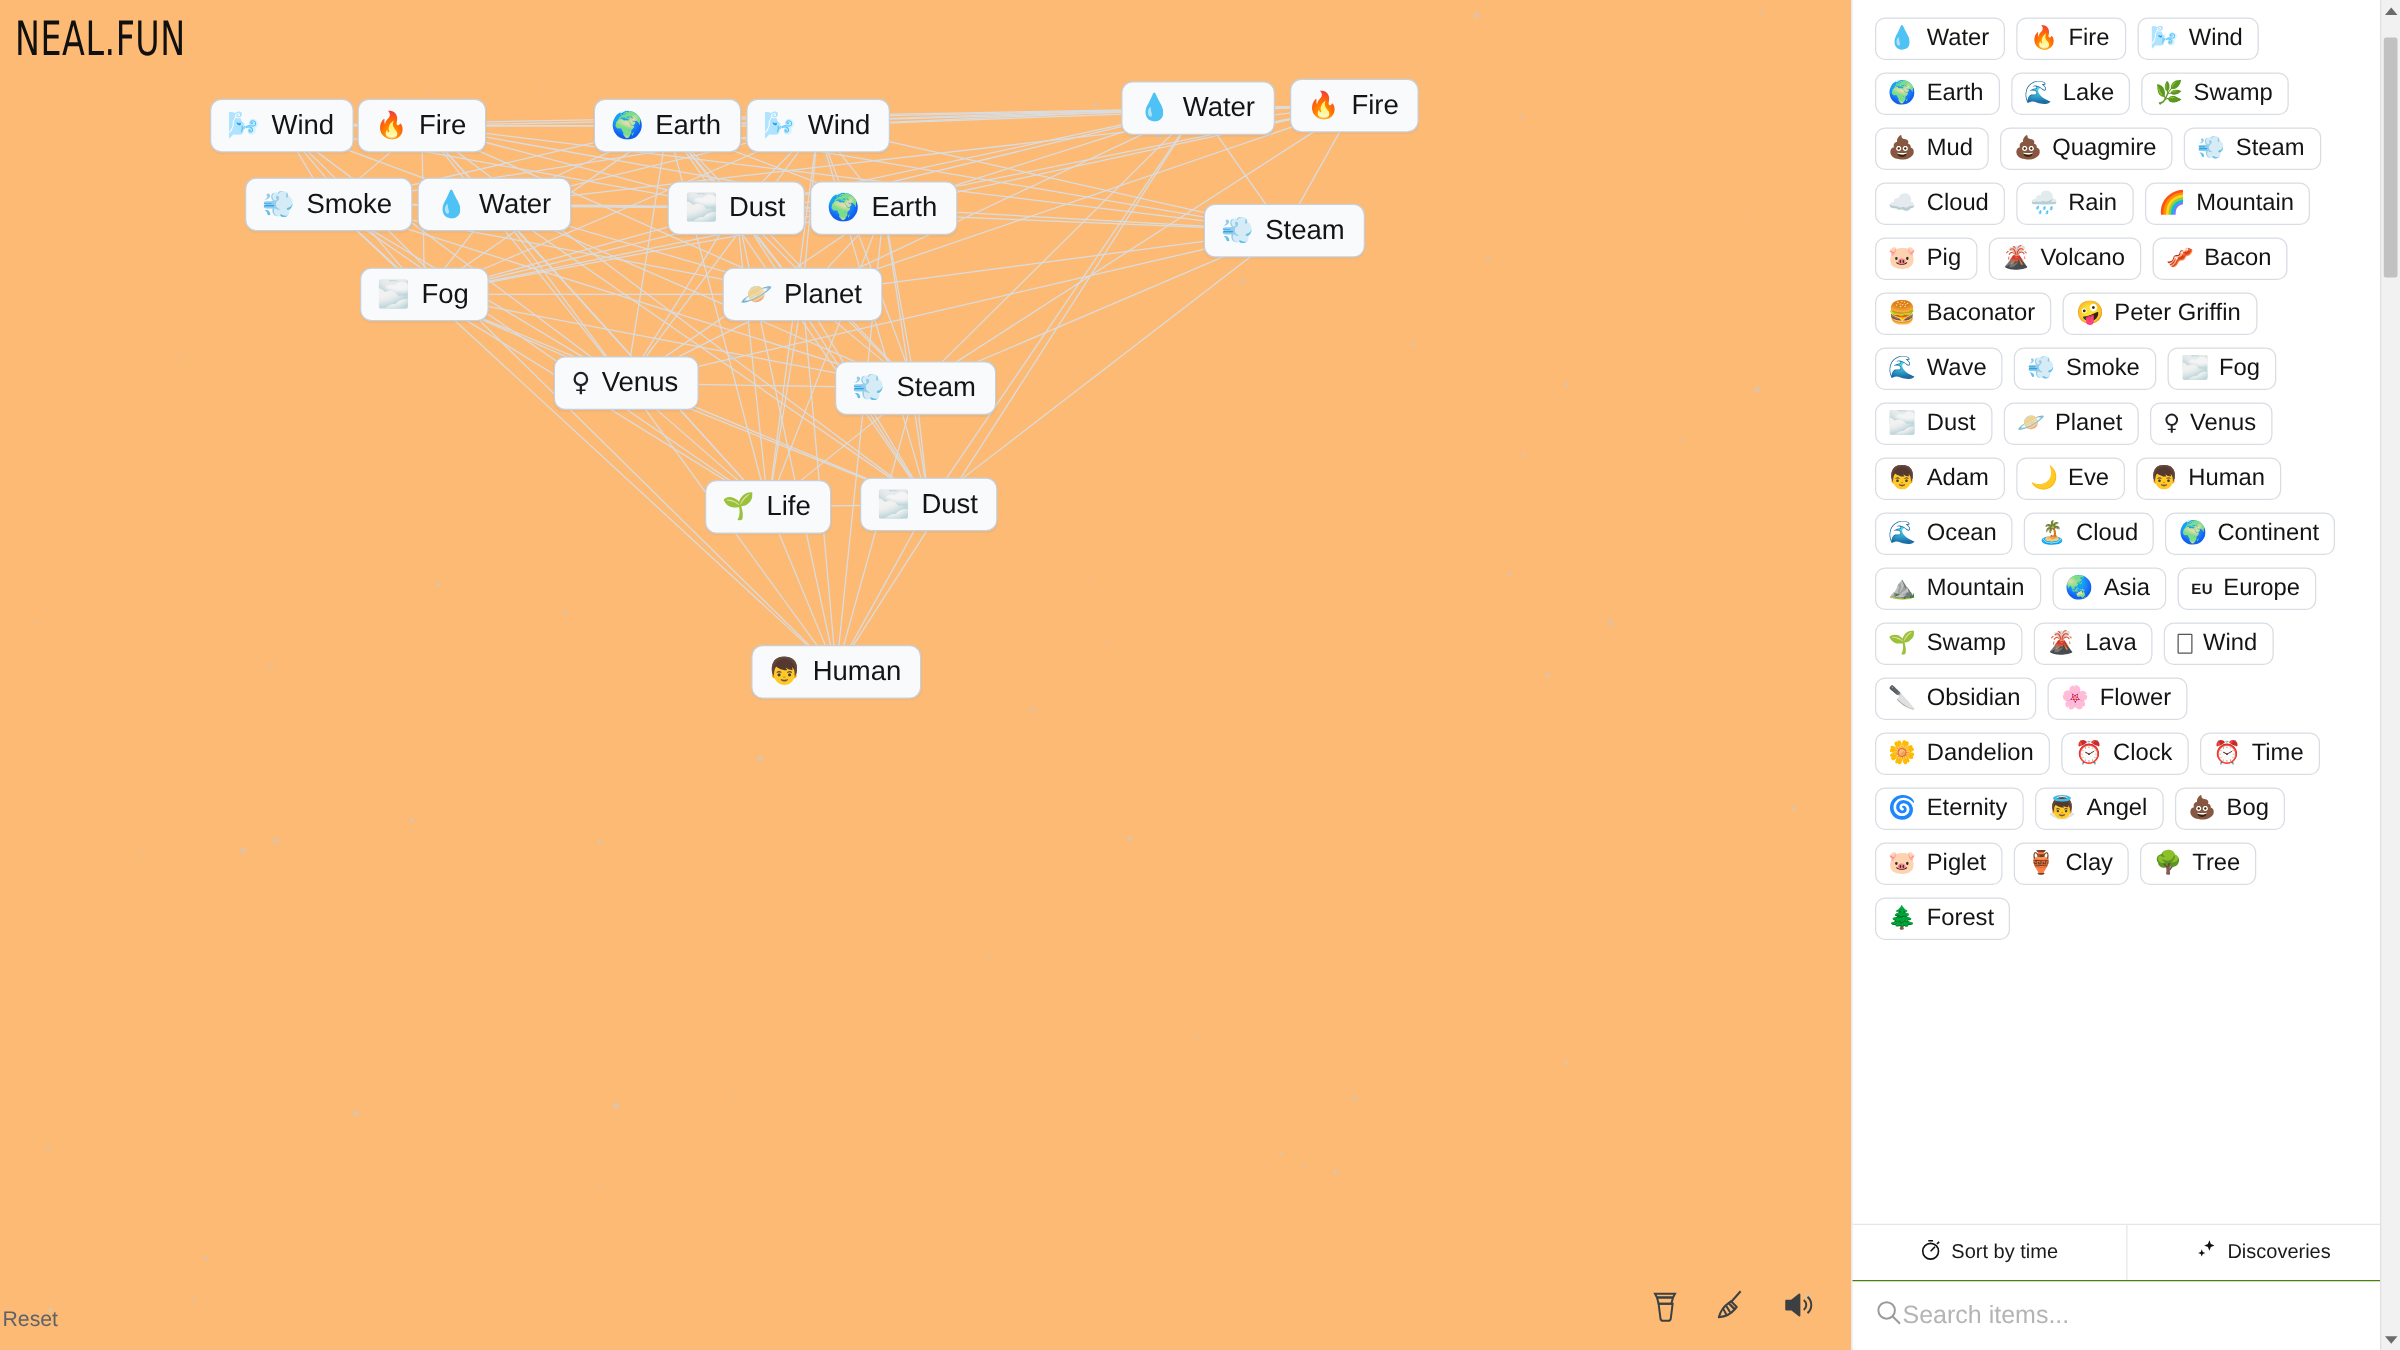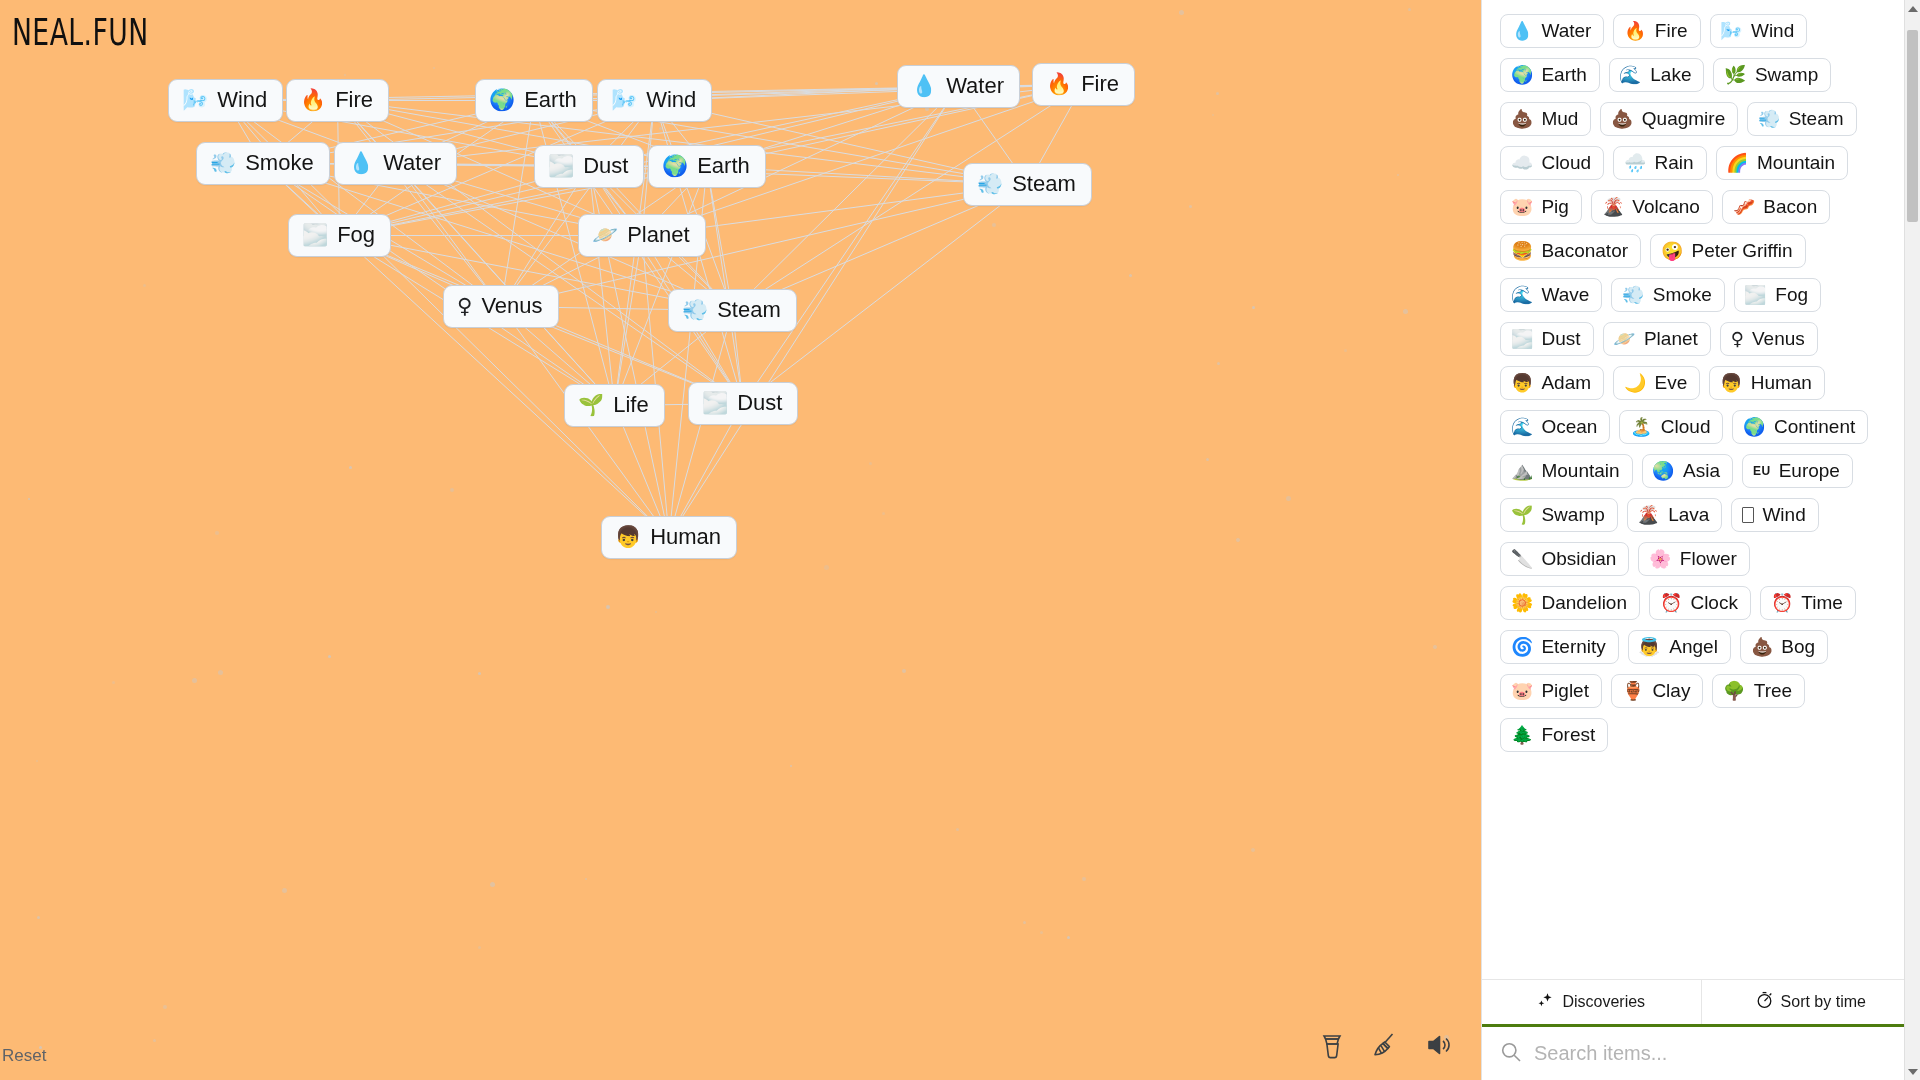--- a/index.html
+++ b/index.html
@@ -143,24 +143,24 @@
     flex: 1; display: flex; align-items: center; justify-content: center; gap: 8px;
     height: 44px;
     font-size: 16px; color: #1a1a1a;
     cursor: pointer; user-select: none;
   }
   .footer-btn + .footer-btn { border-left: 1px solid #e6e6e6; }
 
   #search-bar {
     flex: none;
     height: 56px;
-    border-top: 3px solid #4d7c0f;
+    border-top: 1px solid #4d7c0f;
     display: flex; align-items: center;
     padding: 0 18px;
-    gap: 12px;
+    gap: 0;
   }
   #search-input {
     border: none; outline: none;
     font-family: "Liberation Sans", sans-serif;
     font-size: 20px; color: #222;
     width: 100%; background: transparent;
   }
   #search-input::placeholder { color: #b4b4b4; }
 
   
@@ -675,38 +675,38 @@
           <div class="item">
             <span class="emo">🌲</span>
             <span class="lbl">Forest</span>
           </div>
         </div>
     </div>
 
     <div id="sidebar-footer">
       <div class="footer-btn">
         <span>
-          <svg width="17" height="17" viewBox="0 0 17 17" fill="#111">
-            <path d="M10.5 1.2 l1.15 3.0 3.0 1.15 -3.0 1.15 -1.15 3.0 -1.15 -3.0 -3.0 -1.15 3.0 -1.15 z"></path>
-            <path d="M4.4 8.4 l0.8 2.1 2.1 0.8 -2.1 0.8 -0.8 2.1 -0.8 -2.1 -2.1 -0.8 2.1 -0.8 z"></path>
-          </svg>
-        </span>
-        <span>Discoveries</span>
-      </div>
-      <div class="footer-btn">
-        <span>
           <svg width="17" height="18" viewBox="0 0 17 18" fill="none" stroke="#111" stroke-width="1.3">
             <circle cx="8.5" cy="10" r="6.3"></circle>
             <path d="M8.5 10 L12 6.4"></path>
             <path d="M6.6 1.6 h3.8"></path>
             <path d="M13.6 4.2 l1.7 -1.7"></path>
           </svg>
         </span>
         <span>Sort by time</span>
       </div>
+      <div class="footer-btn">
+        <span>
+          <svg width="17" height="17" viewBox="0 0 17 17" fill="#111">
+            <path d="M10.5 1.2 l1.15 3.0 3.0 1.15 -3.0 1.15 -1.15 3.0 -1.15 -3.0 -3.0 -1.15 3.0 -1.15 z"></path>
+            <path d="M4.4 8.4 l0.8 2.1 2.1 0.8 -2.1 0.8 -0.8 2.1 -0.8 -2.1 -2.1 -0.8 2.1 -0.8 z"></path>
+          </svg>
+        </span>
+        <span>Discoveries</span>
+      </div>
     </div>
 
     <div id="search-bar">
       <span>
         <svg width="22" height="22" viewBox="0 0 22 22" fill="none" stroke="#9a9a9a" stroke-width="1.6">
           <circle cx="9.3" cy="9.3" r="6.6"></circle>
           <path d="M14.2 14.2 L20 20"></path>
         </svg>
       </span>
       <input id="search-input" type="text" placeholder="Search items..." style="">

